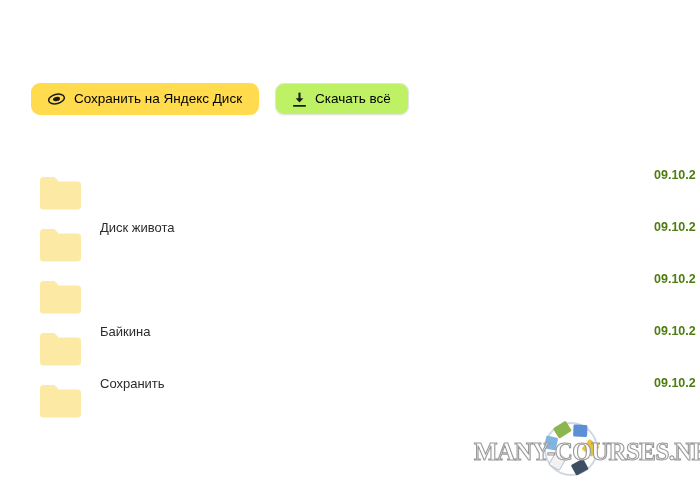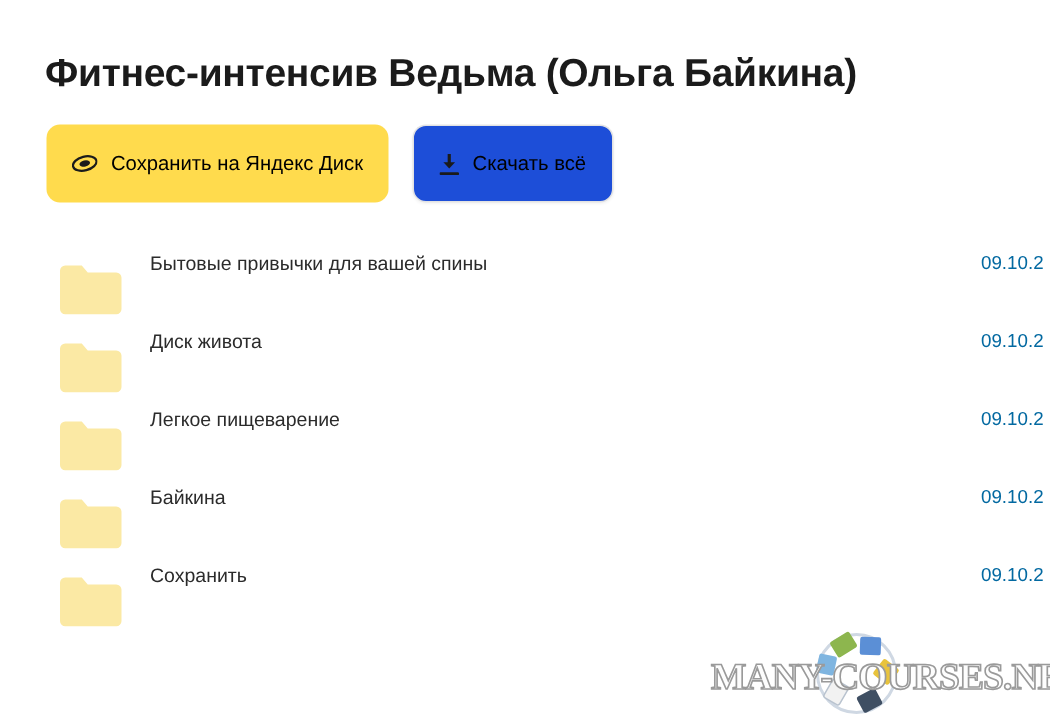--- a/index.html
+++ b/index.html
@@ -40,36 +40,36 @@
     top: 83px;
     display: flex;
     align-items: flex-start;
     gap: 16px;
   }
 
   .btn {
     display: flex;
     align-items: center;
     gap: 9px;
-    height: 52px;
+    height: 32px;
     box-sizing: border-box;
     border-radius: 9px;
     padding: 0 17px;
     font-size: 13.5px;
     color: #000000;
     cursor: pointer;
     user-select: none;
     white-space: nowrap;
   }
   .btn-primary {
     background: #ffdb4d;
     border: none;
   }
   .btn-secondary {
-    background: #1d4ed8;
+    background: #bef264;
     border: 1px solid #e3e3e3;
     box-shadow: 0 1px 2px rgba(0,0,0,0.05);
   }
   .btn-label { line-height: 1; }
 
   .icon-disk { width: 17px; height: 12px; display: block; flex: none; }
   .icon-download { width: 13px; height: 15px; display: block; flex: none; }
 
   
   .file-list {
@@ -96,22 +96,23 @@
     position: absolute;
     left: 100px;
     font-size: 13px;
     color: #2b2b2b;
     white-space: nowrap;
   }
   .file-date {
     position: absolute;
     left: 654px;
     font-size: 12.5px;
-    color: #0369a1;
-    white-space: nowrap;
+    color: #4d7c0f;
+    white-space: nowrap;
+    font-weight: bold;
   }
 
   
   .watermark {
     position: absolute;
     left: 474px;
     top: 416px;
     width: 226px;
     height: 66px;
     pointer-events: none;
@@ -136,21 +137,20 @@
     color: #fdfdfd;
     -webkit-text-stroke: 1.1px #9a9a9a;
     white-space: nowrap;
   }
 </style>
 </head>
 <body>
 
 <div id="page">
 
-  <div class="page-title">Фитнес-интенсив Ведьма (Ольга Байкина)</div>
 
   <div class="toolbar">
 
     <div class="btn btn-primary">
       <span class="icon-wrap">
         <svg class="icon-disk" viewBox="0 0 17 12" xmlns="http://www.w3.org/2000/svg">
           <ellipse cx="8.5" cy="6" rx="8" ry="4.6" transform="rotate(-14 8.5 6)" fill="none" stroke="#1b1b1b" stroke-width="1.5"></ellipse>
           <ellipse cx="8.5" cy="6" rx="3.6" ry="2.1" transform="rotate(-14 8.5 6)" fill="#1b1b1b"></ellipse>
         </svg>
       </span>
@@ -171,41 +171,39 @@
   </div>
 
   <div class="file-list">
 
     <div class="file-row">
       <span>
         <svg class="folder-icon" viewBox="0 0 45 36" xmlns="http://www.w3.org/2000/svg">
           <path d="M2 5.5 A3.5 3.5 0 0 1 5.5 2 H16.5 L20.5 6.6 H39.5 A3.5 3.5 0 0 1 43 10.1 V31 A3.5 3.5 0 0 1 39.5 34.5 H5.5 A3.5 3.5 0 0 1 2 31 Z" fill="#fbe9a4"></path>
         </svg>
       </span>
-      <span class="file-name">Бытовые привычки для вашей спины</span>
       <span class="file-date">09.10.2</span>
     </div>
 
     <div class="file-row">
       <span>
         <svg class="folder-icon" viewBox="0 0 45 36" xmlns="http://www.w3.org/2000/svg">
           <path d="M2 5.5 A3.5 3.5 0 0 1 5.5 2 H16.5 L20.5 6.6 H39.5 A3.5 3.5 0 0 1 43 10.1 V31 A3.5 3.5 0 0 1 39.5 34.5 H5.5 A3.5 3.5 0 0 1 2 31 Z" fill="#fbe9a4"></path>
         </svg>
       </span>
       <span class="file-name">Диск живота</span>
       <span class="file-date">09.10.2</span>
     </div>
 
     <div class="file-row">
       <span>
         <svg class="folder-icon" viewBox="0 0 45 36" xmlns="http://www.w3.org/2000/svg">
           <path d="M2 5.5 A3.5 3.5 0 0 1 5.5 2 H16.5 L20.5 6.6 H39.5 A3.5 3.5 0 0 1 43 10.1 V31 A3.5 3.5 0 0 1 39.5 34.5 H5.5 A3.5 3.5 0 0 1 2 31 Z" fill="#fbe9a4"></path>
         </svg>
       </span>
-      <span class="file-name">Легкое пищеварение</span>
       <span class="file-date">09.10.2</span>
     </div>
 
     <div class="file-row">
       <span>
         <svg class="folder-icon" viewBox="0 0 45 36" xmlns="http://www.w3.org/2000/svg">
           <path d="M2 5.5 A3.5 3.5 0 0 1 5.5 2 H16.5 L20.5 6.6 H39.5 A3.5 3.5 0 0 1 43 10.1 V31 A3.5 3.5 0 0 1 39.5 34.5 H5.5 A3.5 3.5 0 0 1 2 31 Z" fill="#fbe9a4"></path>
         </svg>
       </span>
       <span class="file-name">Байкина</span>

